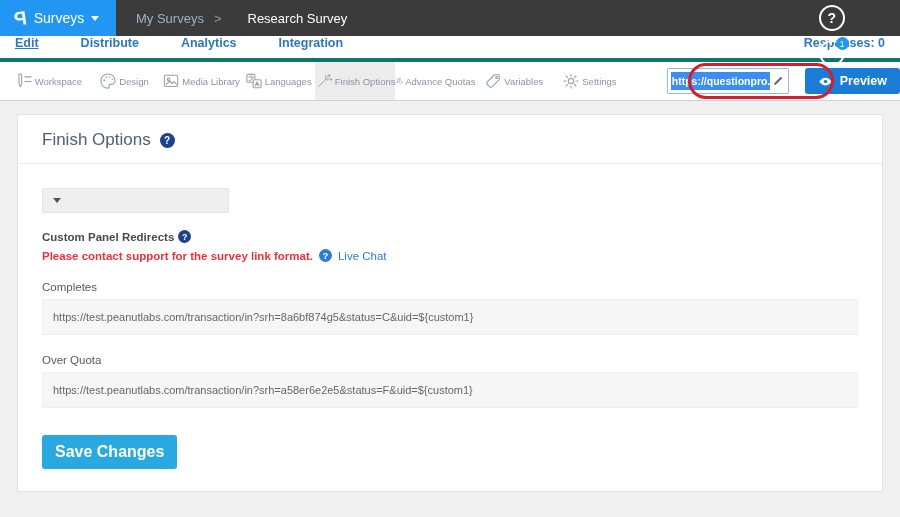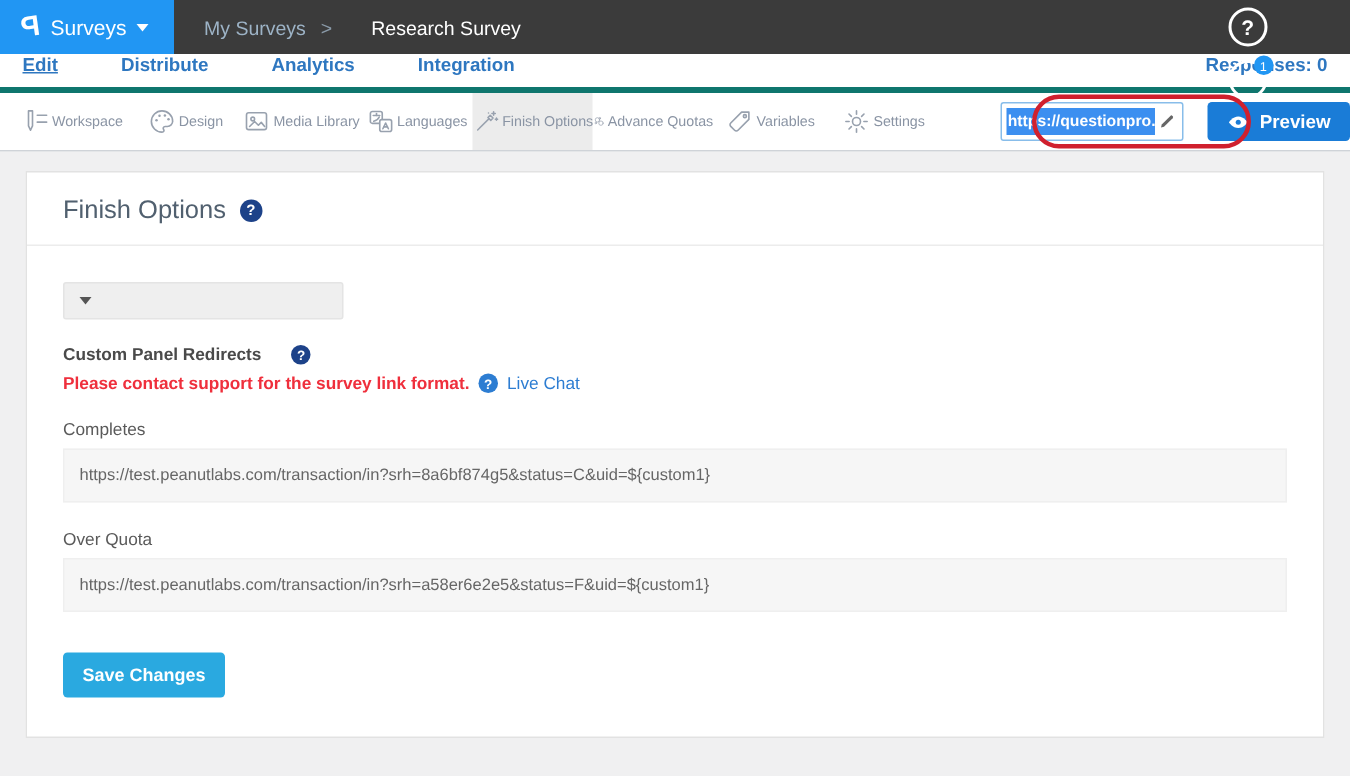--- a/index.html
+++ b/index.html
@@ -46,28 +46,28 @@
   .card { background:#fff; border:1px solid #e2e2e2; height:378px; }
   .card-header { padding:15px 24px 13px; border-bottom:1px solid #ececec; display:flex; align-items:center; gap:9px; }
   .card-title { font-size:17px; color:#51606f; font-weight:normal; }
   .help-dot { width:15px; height:15px; border-radius:50%; background:#1d4289; color:#fff; font-size:10px; font-weight:bold; display:inline-flex; align-items:center; justify-content:center; cursor:pointer; flex:0 0 auto; }
   .help-dot.small { width:13px; height:13px; font-size:9px; }
   .help-dot.lite { background:#2d7dd2; }
   .card-body { padding:24px 24px 0; }
   .select-box { width:187px; height:25px; background:#efefef; border:1px solid #e4e4e4; border-radius:2px; display:flex; align-items:center; padding:0 10px; cursor:pointer; }
   .select-value { font-size:11.5px; color:#4a4a4a; flex:1; }
   .select-caret { width:0; height:0; border-left:4px solid transparent; border-right:4px solid transparent; border-top:5px solid #555; }
-  .section-title-row { margin-top:17px; display:flex; align-items:center; gap:20px; }
+  .section-title-row { margin-top:17px; display:flex; align-items:center; gap:4px; }
   .section-title { font-size:11.5px; font-weight:bold; color:#4a4a4a; }
   .warning-row { margin-top:6px; display:flex; align-items:center; gap:6px; }
   .warning-text { font-size:11.5px; font-weight:bold; color:#ef2f3c; }
   .live-chat { font-size:11.5px; color:#2d7dd2; text-decoration:none; cursor:pointer; }
   .field-label { margin-top:19px; font-size:11.5px; color:#5a5a5a; }
   .field-input { margin-top:6px; width:100%; height:36px; background:#f6f6f6; border:1px solid #efefef; font-size:11px; color:#666; padding:0 10px; font-family:Liberation Sans, sans-serif; }
-  .save-btn { margin-top:27px; background:#2aa9e0; color:#fff; border:none; border-radius:3px; padding:8px 13px; font-size:12px; font-weight:bold; cursor:pointer; font-family:inherit; }
+  .save-btn { margin-top:27px; background:#2aa9e0; color:#fff; border:none; border-radius:3px; padding:8px 13px; font-size:16px; font-weight:bold; cursor:pointer; font-family:inherit; }
 </style>
 </head>
 <body>
 
 <div class="topbar">
   <div class="logo-block">
     <span class="logo-p">P</span>
     <span class="logo-txt">Surveys</span>
     <span class="caret-dn"></span>
   </div>

